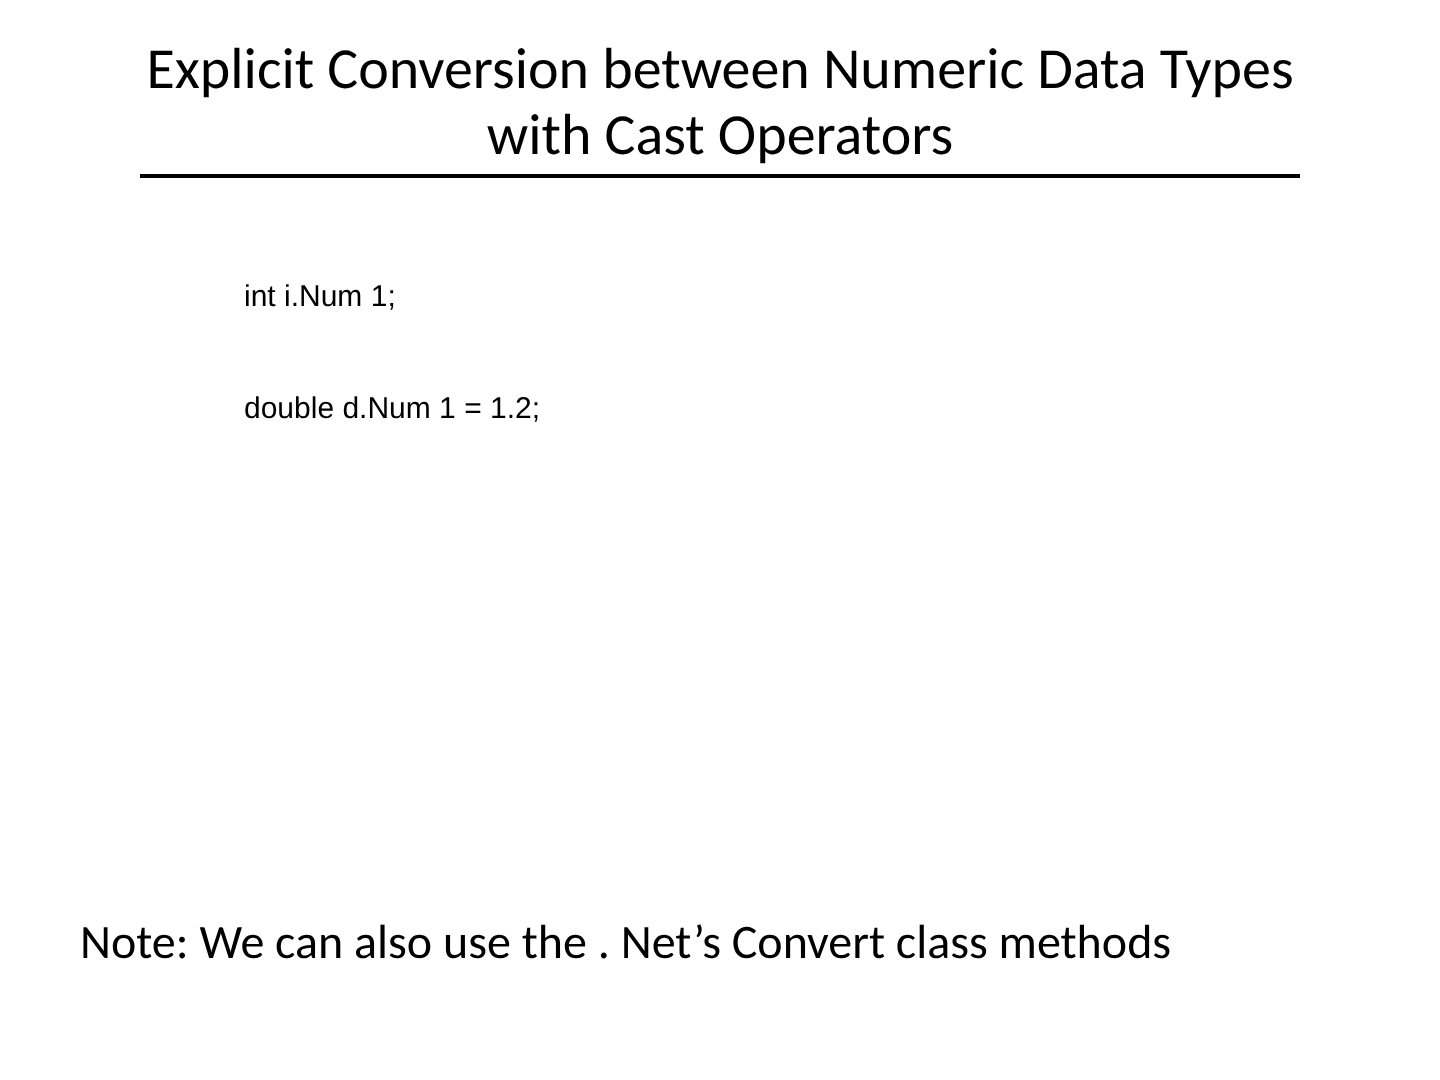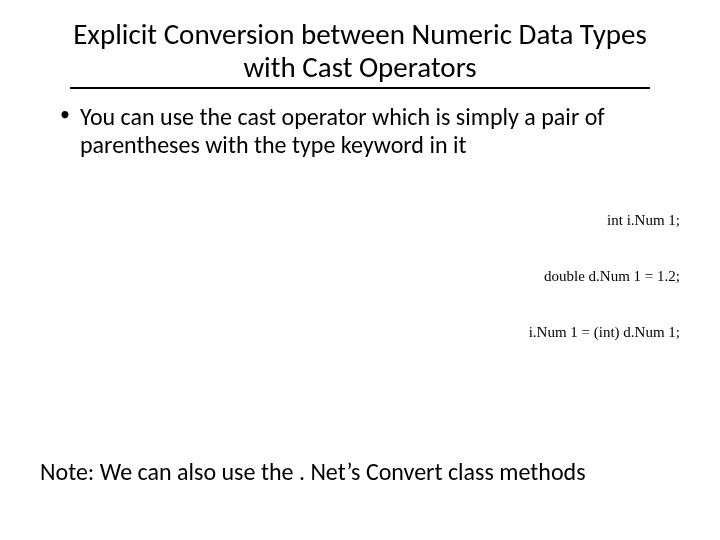--- a/index.html
+++ b/index.html
@@ -41,44 +41,41 @@
   }
   ul.body > li::before {
     content: "•";
     position: absolute;
     left: -6px;
     top: 0;
     font-size: 20px;
   }
   .code-block {
     margin: 14px 0 0 82px;
-    font-family: Liberation Serif, serif;
+    font-family: Liberation Sans, sans-serif;
     font-size: 15px;
     line-height: 1.25;
     white-space: pre;
-    text-align: right;
   }
   .note {
     position: absolute;
     left: 40px;
     bottom: 54px;
     font-size: 24px;
     margin-top: 28px;
   }
 </style>
 </head>
 <body>
 
 <div class="slide">
   <h1 class="title">Explicit Conversion between Numeric Data Types with Cast Operators</h1>
 
   <ul class="body">
-    <li>You can use the cast operator which is simply a pair of parentheses with the type keyword in it</li>
   </ul>
 
   <div class="code-block">
     <div>int i.Num 1;</div>
     <div>double d.Num 1 = 1.2;</div>
-    <div>i.Num 1 = (int) d.Num 1;</div>
   </div>
 
   <div class="note">Note: We can also use the . Net’s Convert class methods</div>
 </div>
 
 </body></html>

